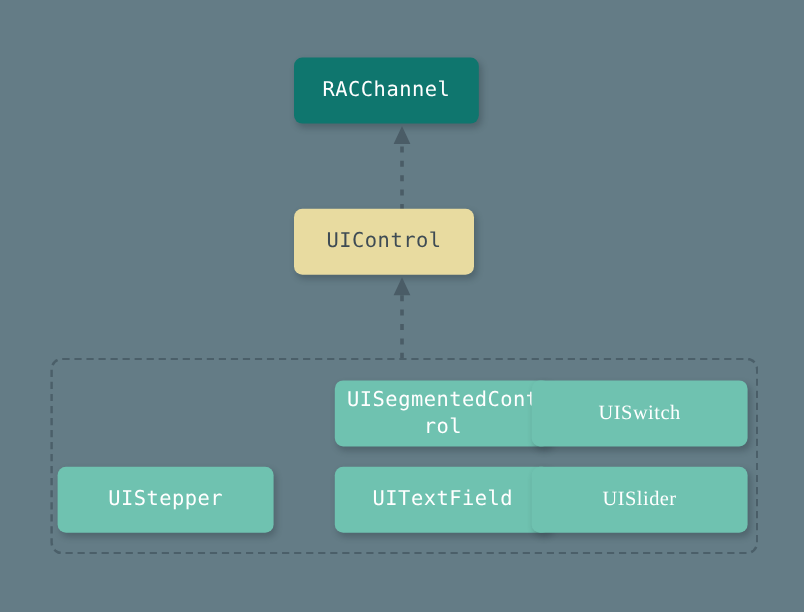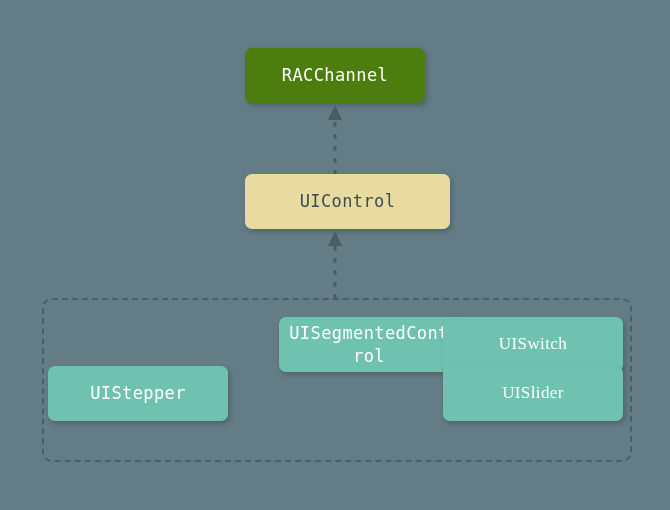--- a/index.html
+++ b/index.html
@@ -35,49 +35,49 @@
     box-shadow: 2px 3px 5px rgba(40, 55, 62, 0.33);
     word-break: break-all;
     overflow-wrap: anywhere;
     padding: 2px 6px;
     user-select: none;
   }
 
   .node-root {
     left: 245px;
     top: 48px;
-    width: 180px;
+    width: 154px;
     height: 55px;
-    background: #4d7c0f;
+    background: #0f766e;
     color: #FFFFFF;
   }
 
   .node-mid {
     left: 245px;
     top: 174px;
-    width: 205px;
+    width: 150px;
     height: 55px;
     background: #E8DBA0;
     color: #3E4B54;
   }
 
   .node-leaf {
     background: #6FC2B0;
     color: #FFFFFF;
     width: 180px;
     height: 55px;
   }
 
   
   .col-1 { left: 48px; }
   .col-2 { left: 245px; margin-left: 34px; }
   .col-3 { left: 443px; font-family: Liberation Serif, serif; }
   
   .row-1 { top: 317px; }
-  .row-2 { top: 366px; }
+  .row-2 { top: 389px; }
 
   
   .group-box {
     position: absolute;
     left: 42px;
     top: 298px;
     width: 590px;
     height: 164px;
     box-sizing: border-box;
     border: 2px dashed #4B5F69;
@@ -126,16 +126,17 @@
       <polygon points="12,2 19,17 5,17" fill="#4A5C66"></polygon>
     </svg>
   </div>
 
   <div class="group-box"></div>
 
   <div class="node node-leaf col-2 row-1">UISegmentedControl</div>
   <div class="node node-leaf col-3 row-1">UISwitch</div>
 
   <div class="node node-leaf col-1 row-2">UIStepper</div>
+  <div class="node node-leaf col-2 row-2">UITextField</div>
   <div class="node node-leaf col-3 row-2">UISlider</div>
 
 
 </div>
 
 </body></html>

